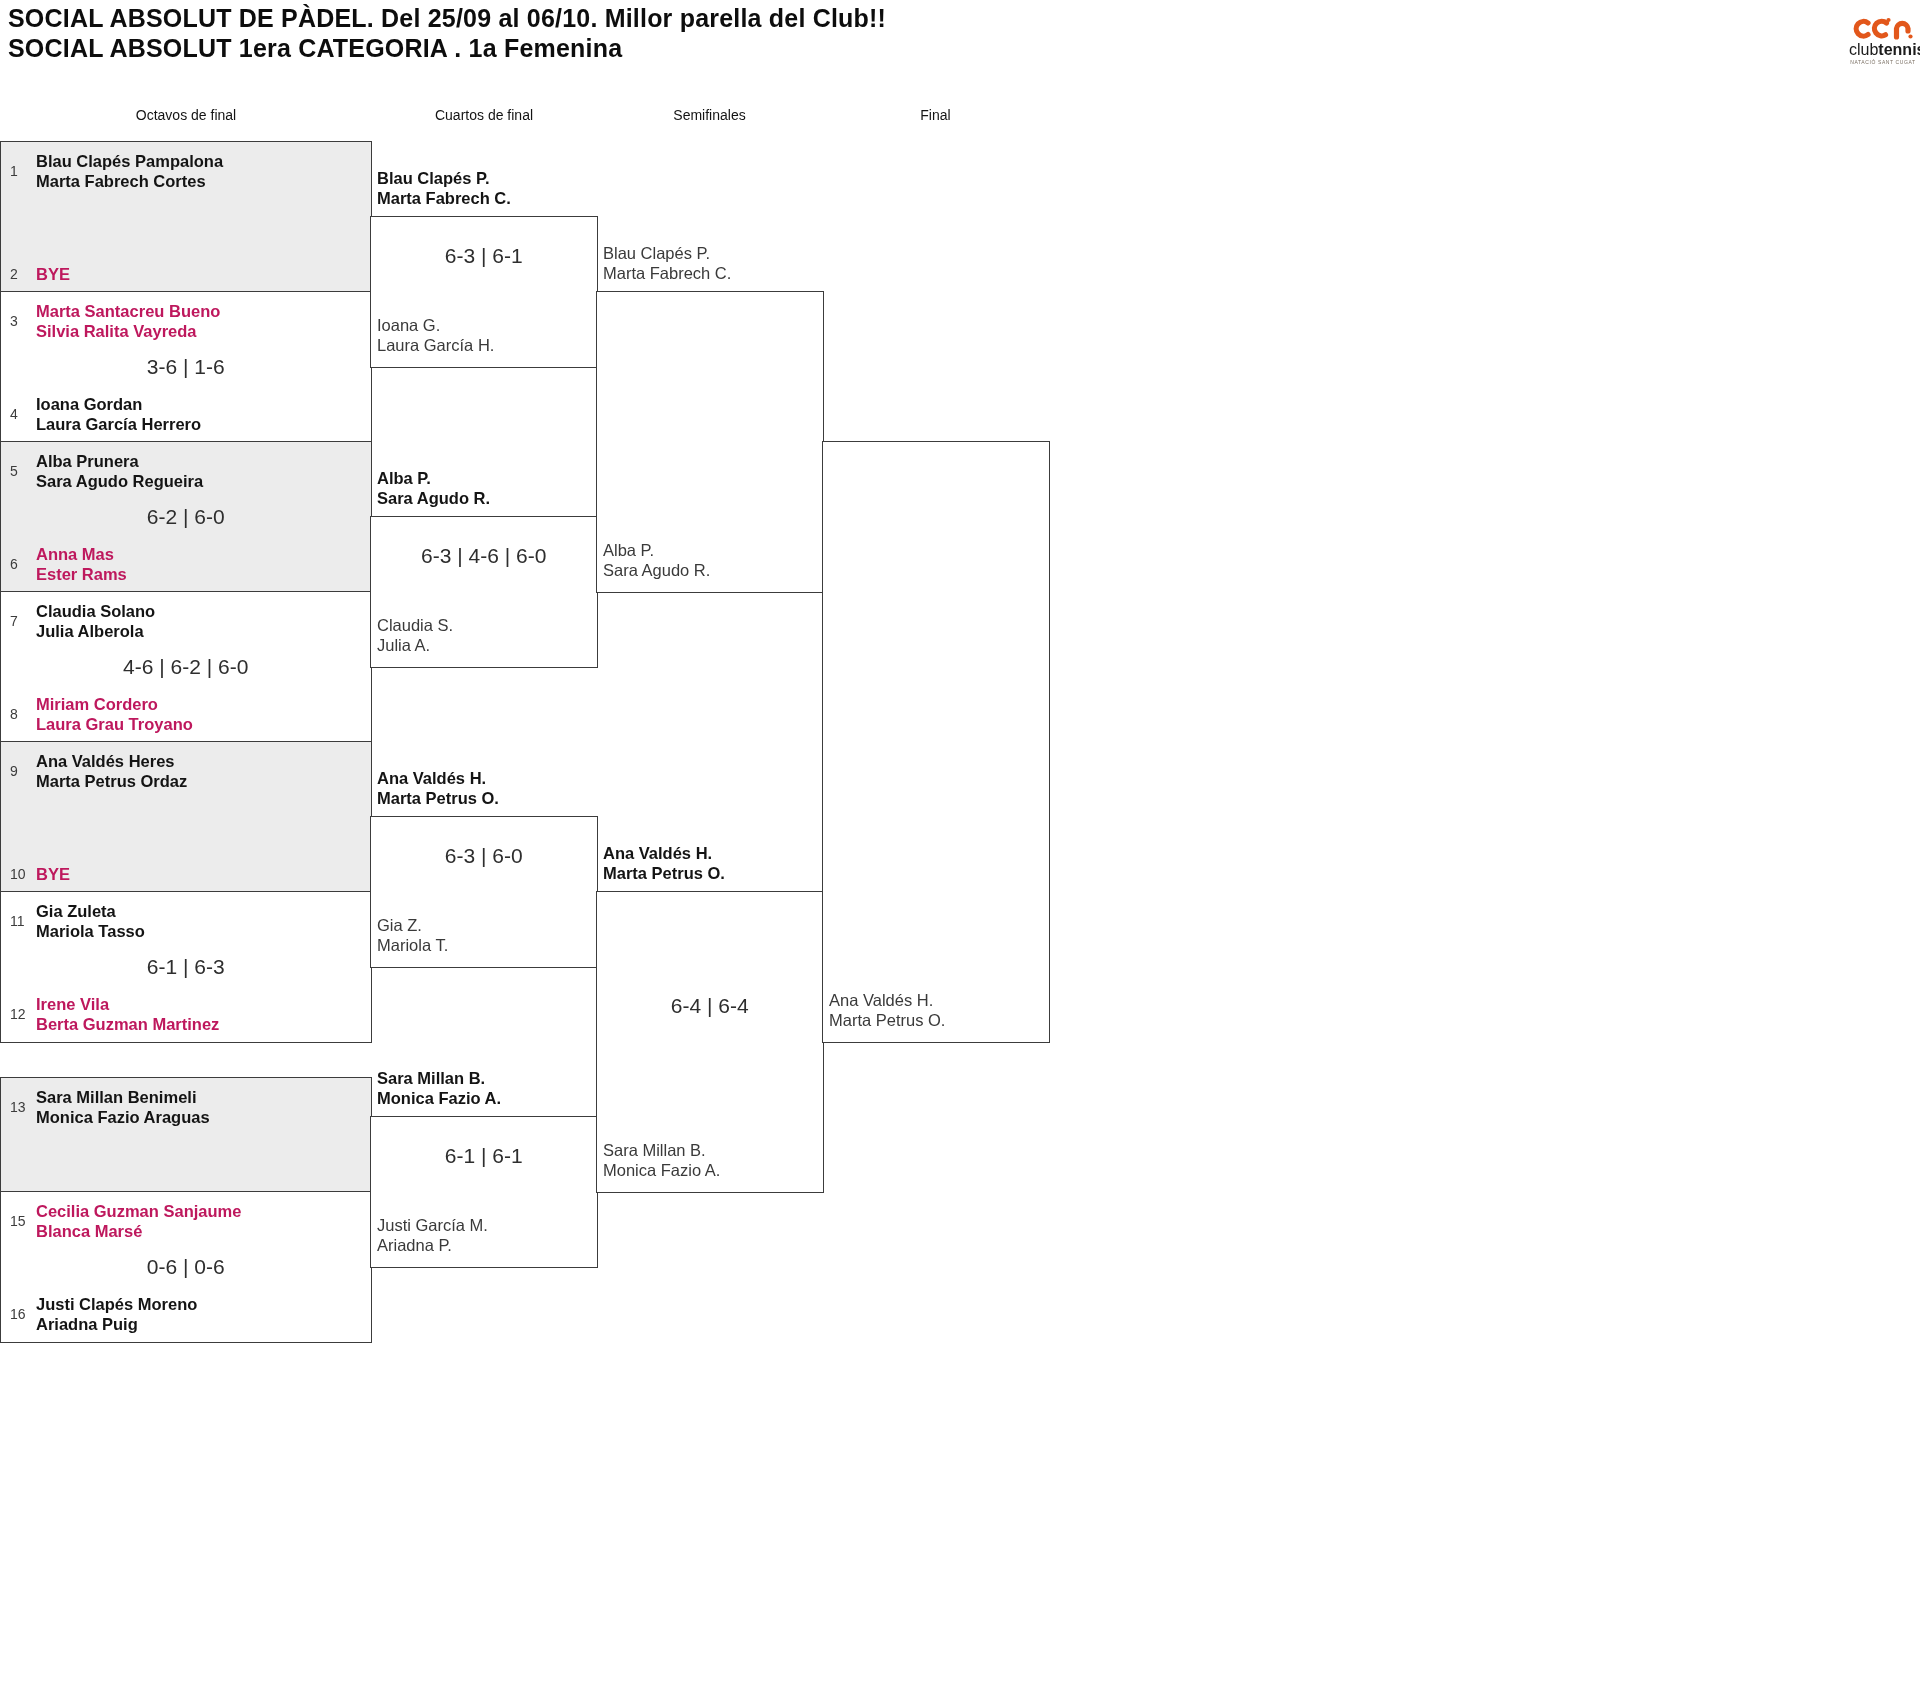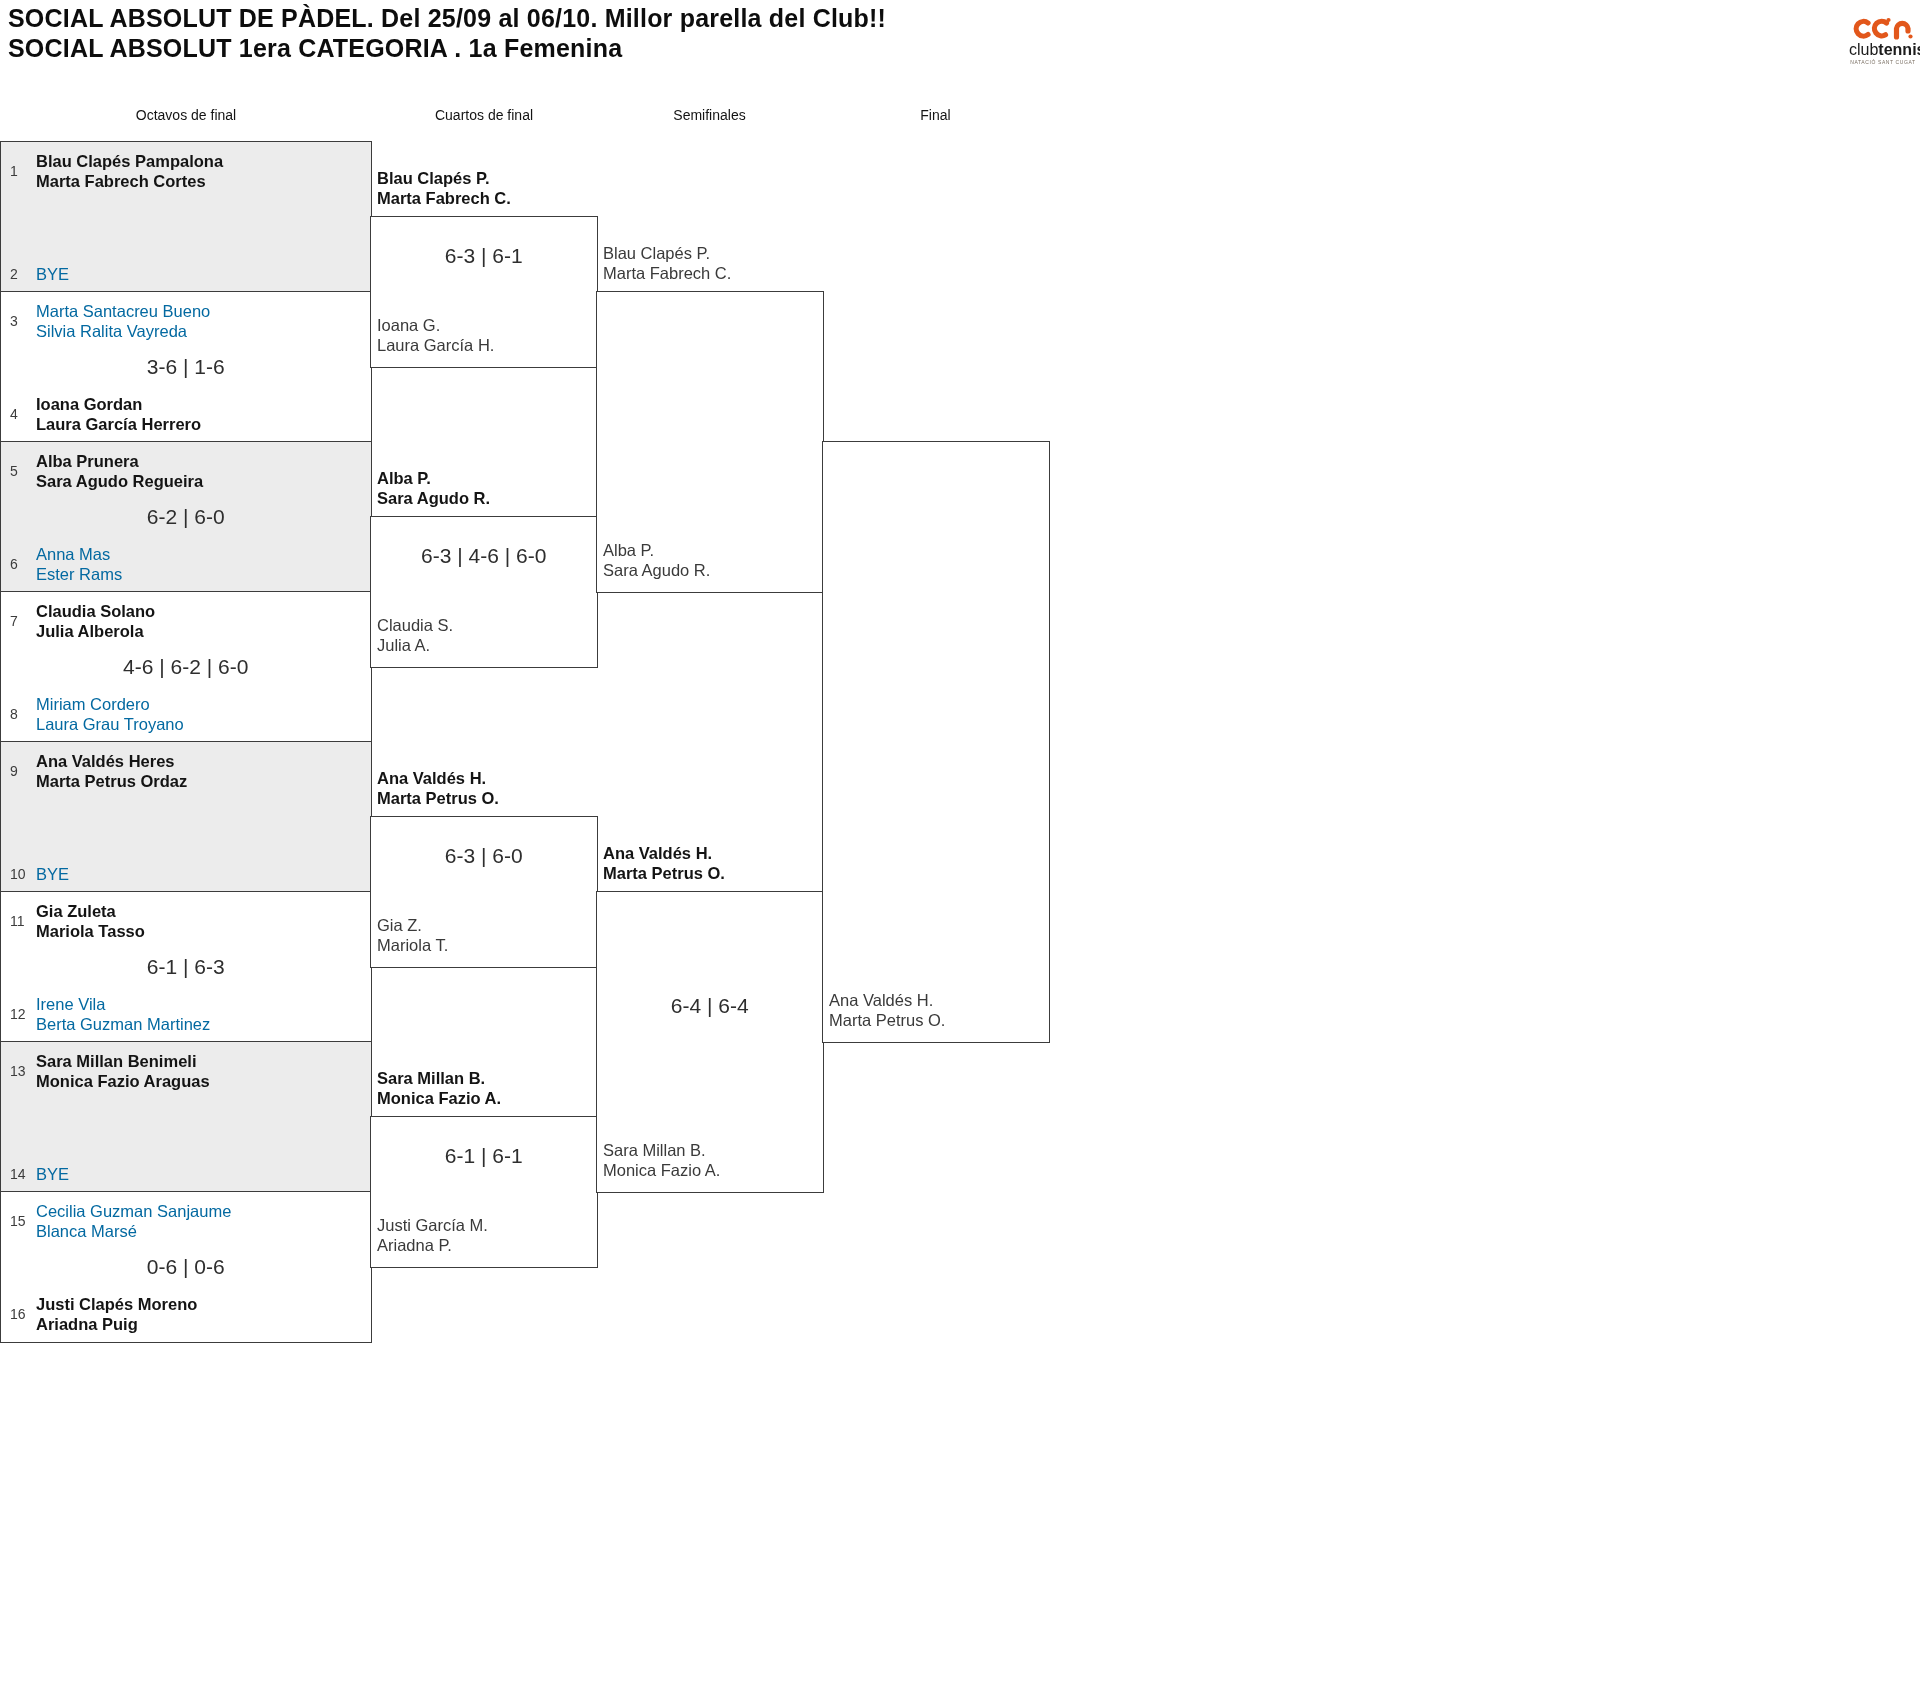--- a/index.html
+++ b/index.html
@@ -18,34 +18,34 @@
   .rh{position:absolute;top:107px;text-align:center;font-size:14px;color:#141414;}
   .rh.h0{left:0;width:372px;}
   .rh.h1{left:371px;width:226px;}
   .rh.h2{left:596px;width:227px;}
   .rh.h3{left:822px;width:227px;}
   
   .bracket{position:absolute;left:0;top:141px;width:1100px;height:1210px;}
   .box{position:absolute;box-sizing:border-box;border:1.5px solid #3c3c3c;background:#fff;}
   .r16{left:0;width:371.5px;height:151.5px;}
   .m0{top:0;}.m1{top:150px;}.m2{top:300px;}.m3{top:450px;}
-  .m4{top:600px;}.m5{top:750px;}.m6{top:900px;padding-left:27px;}.m7{top:1050px;}
+  .m4{top:600px;}.m5{top:750px;}.m6{top:936px;padding-left:27px;}.m7{top:1050px;}
   .shade{background:#ececec;}
   .r2{left:370px;width:227.5px;height:151.5px;}
   .q0{top:75px;}.q1{top:375px;}.q2{top:675px;}.q3{top:975px;}
   .r3{left:596px;width:227.5px;height:301.5px;}
   .s0{top:150px;}.s1{top:750px;}
   .r4{left:822px;width:227.5px;height:601.5px;}
   .f0{top:300px;}
   
   .slot{position:absolute;left:9px;right:6px;display:flex;align-items:center;gap:8px;}
   .slot-top{top:9px;}
   .slot-bottom{bottom:8px;}
   .seed{min-width:18px;font-size:14px;color:#3c3c3c;flex:none;}
-  .names{display:flex;flex-direction:column;font-size:16.5px;line-height:20px;color:#0369a1;}
+  .names{display:flex;flex-direction:column;font-size:16.5px;line-height:20px;color:#be185d;font-weight:bold;}
   .names span:empty{display:none;}
   .names.winner{font-weight:700;color:#141414;}
   
   .team{position:absolute;left:6px;display:flex;flex-direction:column;
         font-size:16.5px;line-height:20px;color:#3a3a3a;white-space:nowrap;}
   .team span:empty{display:none;}
   .team.above{bottom:100%;margin-bottom:9px;}
   .team.below{bottom:12px;}
   .team.winner{font-weight:700;color:#141414;}
   

